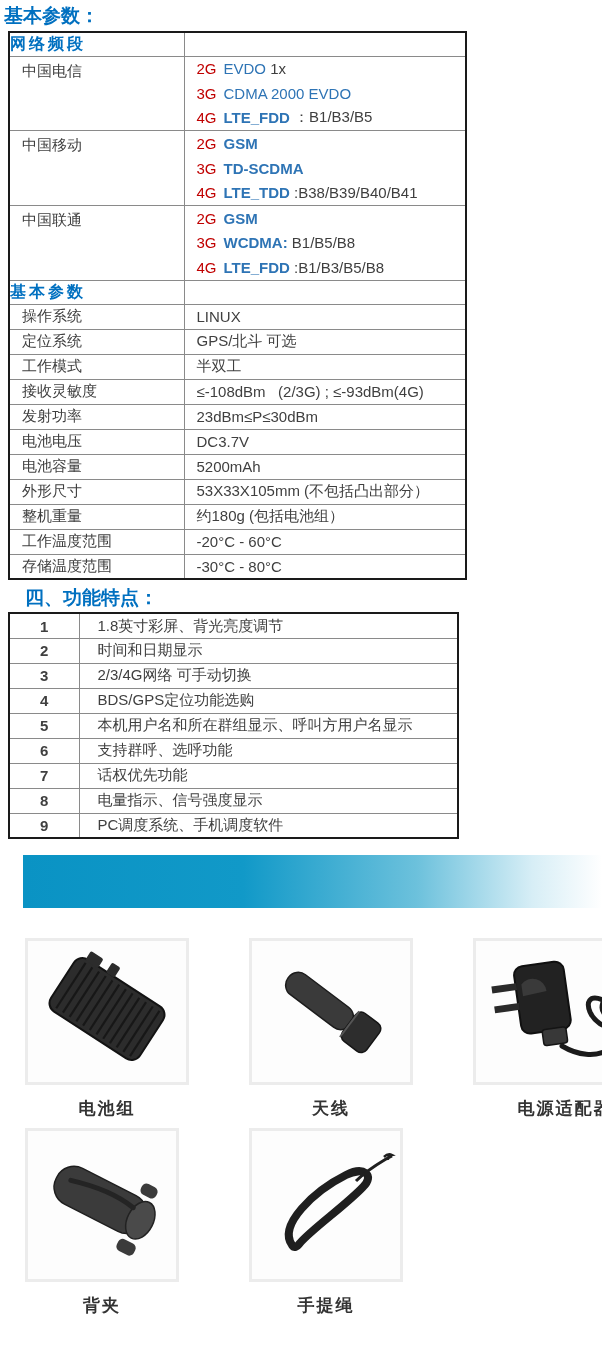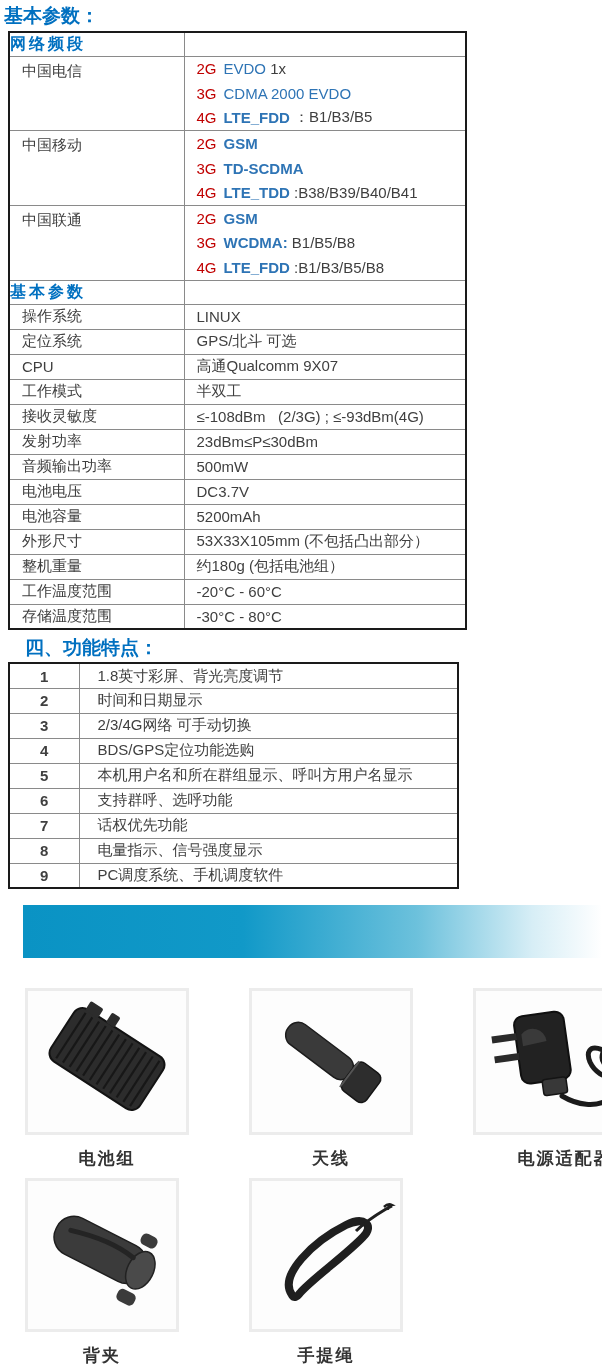--- a/index.html
+++ b/index.html
@@ -141,38 +141,30 @@
         </tr>
         <tr class="brow">
           <td class="label">操作系统</td>
           <td class="val">LINUX</td>
         </tr>
         <tr class="brow">
           <td class="label">定位系统</td>
           <td class="val">GPS/北斗 可选</td>
         </tr>
         <tr class="brow">
-          <td class="label">CPU</td>
-          <td class="val">高通Qualcomm 9X07</td>
-        </tr>
-        <tr class="brow">
           <td class="label">工作模式</td>
           <td class="val">半双工</td>
         </tr>
         <tr class="brow">
           <td class="label">接收灵敏度</td>
           <td class="val">≤-108dBm   (2/3G) ; ≤-93dBm(4G)</td>
         </tr>
         <tr class="brow">
           <td class="label">发射功率</td>
           <td class="val">23dBm≤P≤30dBm</td>
-        </tr>
-        <tr class="brow">
-          <td class="label">音频输出功率</td>
-          <td class="val">500mW</td>
         </tr>
         <tr class="brow">
           <td class="label">电池电压</td>
           <td class="val">DC3.7V</td>
         </tr>
         <tr class="brow">
           <td class="label">电池容量</td>
           <td class="val">5200mAh</td>
         </tr>
         <tr class="brow">

